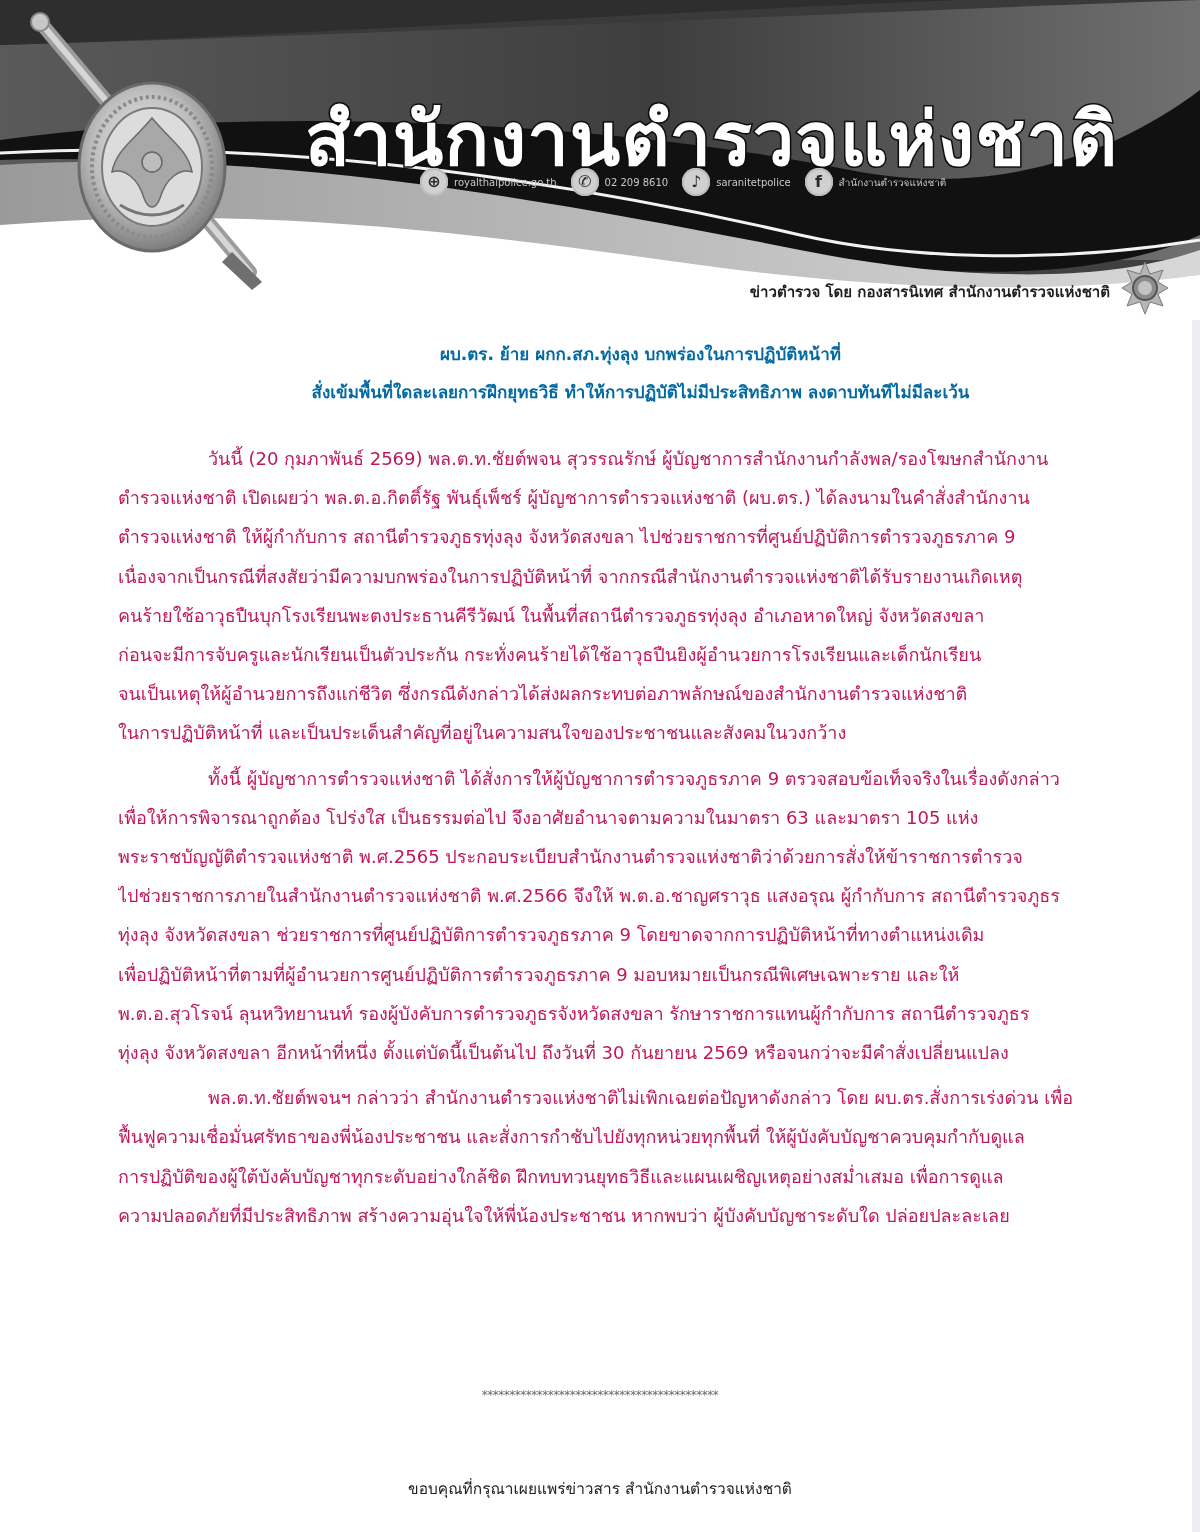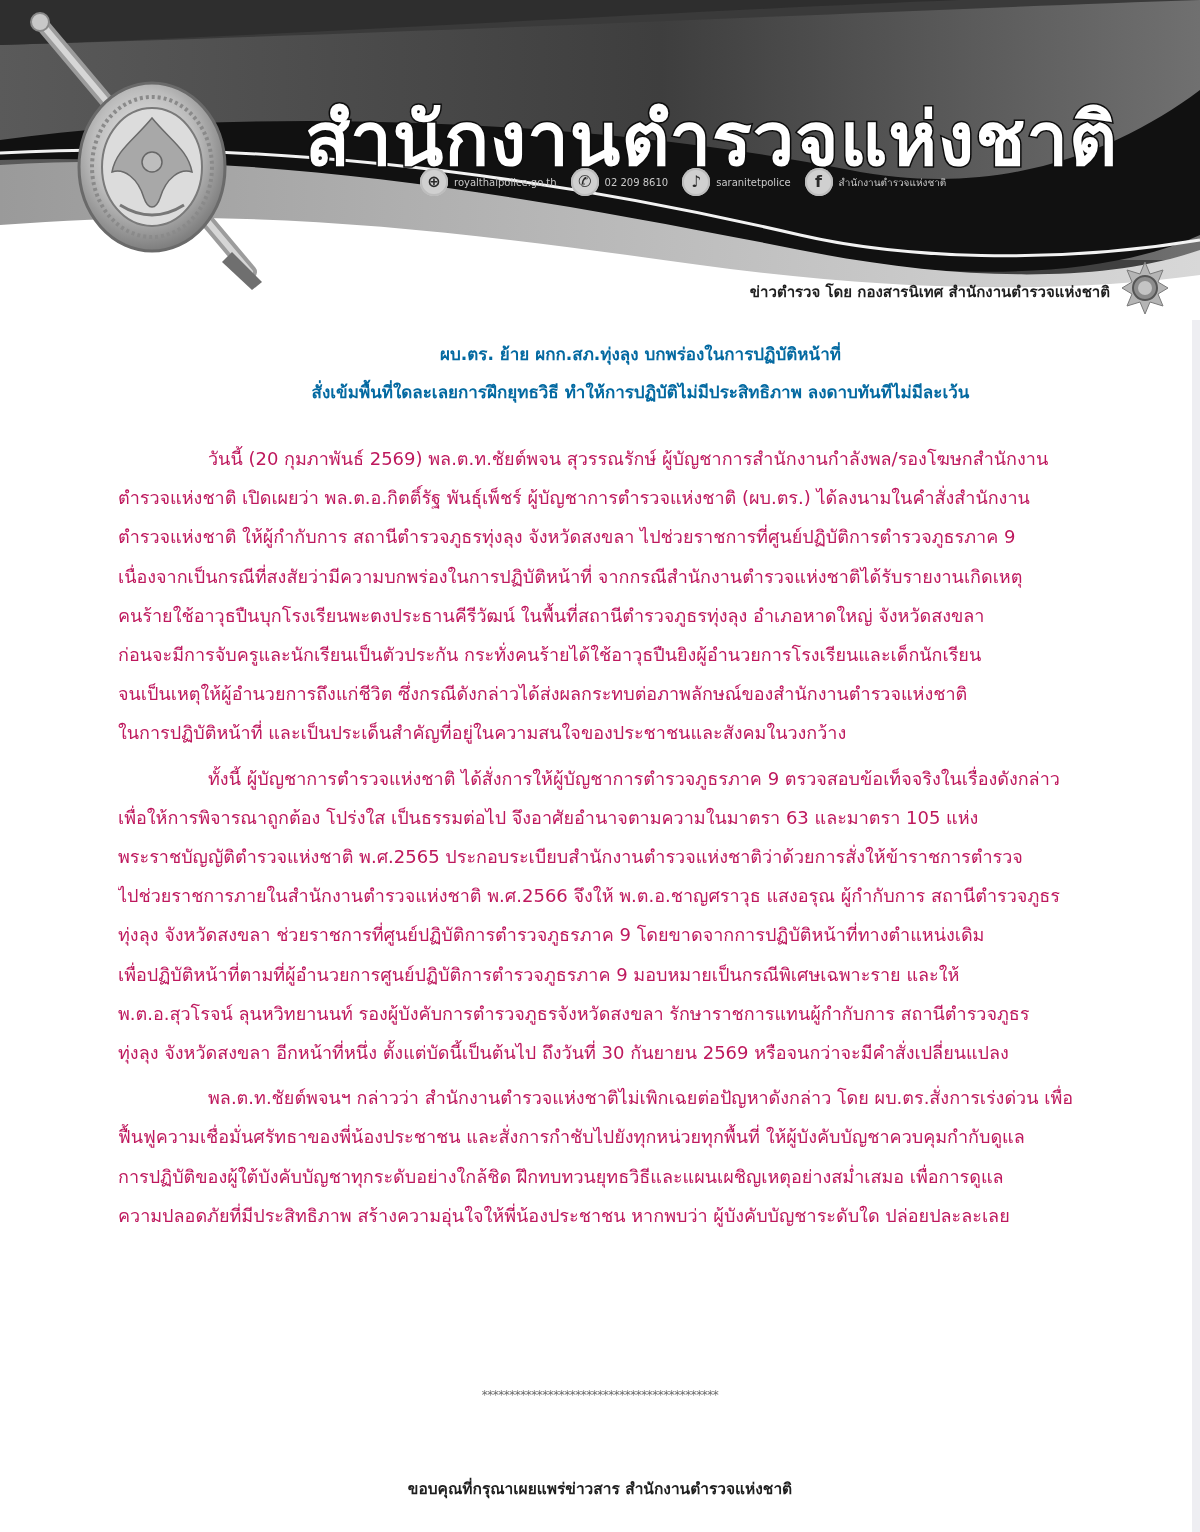--- a/index.html
+++ b/index.html
@@ -46,21 +46,21 @@
     .para + .para { margin-top: 6px; }
     .line { display: block; white-space: nowrap; overflow: hidden; }
     .line.indent { padding-left: 90px; }
 
     .divider {
       position: absolute; left: 0; width: 1200px; top: 1388px;
       text-align: center; font-size: 12px; color: #6a6a6a; letter-spacing: -0.5px; white-space: nowrap;
     }
     .footer {
       position: absolute; left: 0; width: 1200px; top: 1476px;
-      text-align: center; font-size: 15.5px; font-weight: bold; color: #1e1e1e; white-space: nowrap;
+      text-align: center; font-size: 15.5px; font-weight: normal; color: #1e1e1e; white-space: nowrap;
     }
   </style>
 </head>
 <body>
 
 <div class="right-margin"></div>
 
 <div class="banner">
   <svg class="waves" width="1200" height="320" viewBox="0 0 1200 320">
     <defs>

